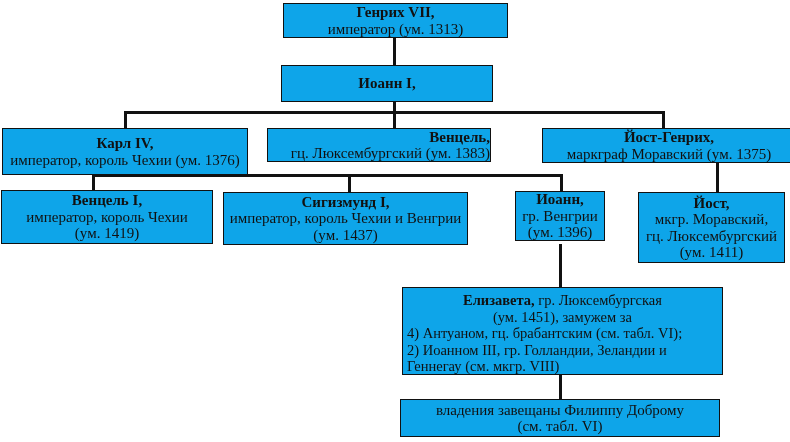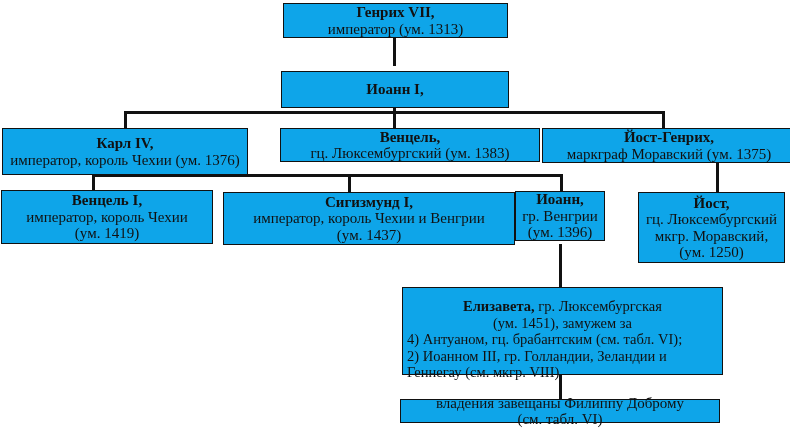--- a/index.html
+++ b/index.html
@@ -26,21 +26,21 @@
     z-index: 2;
   }
   .box .name { font-weight: bold; }
   .conn {
     position: absolute;
     background: #111111;
     z-index: 1;
   }
   #node-elizabeth {
     text-align: left;
-    padding: 10px 4px;
+    padding: 4px 4px;
     font-size: 14.5px;
     line-height: 16.6px;
     justify-content: flex-start;
   }
   #node-elizabeth .center { text-align: center; }
 </style>
 </head>
 <body>
 
 <div id="canvas">
@@ -58,65 +58,65 @@
   <div class="conn" style="left:560px; top:174px; width:3px;  height:18px;"></div>
   <div class="conn" style="left:716px; top:162px; width:3px;  height:31px;"></div>
   <div class="conn" style="left:559px; top:244px; width:3px;  height:44px;"></div>
   <div class="conn" style="left:559px; top:374px; width:3px;  height:26px;"></div>
 
   <div class="box" style="left:283px; top:3px; width:225px; height:35px;">
     <div class="name">Генрих VII,</div>
     <div>император (ум. 1313)</div>
   </div>
 
-  <div class="box" style="left:281px; top:65px; width:228px; height:37px;margin-top:6px;">
+  <div class="box" style="left:281px; top:65px; width:212px; height:37px;">
     <div class="name">Иоанн I,</div>
   </div>
 
   <div class="box" style="left:2px; top:128px; width:246px; height:47px;">
     <div class="name">Карл IV,</div>
     <div>император, король Чехии (ум. 1376)</div>
   </div>
-  <div class="box" style="left:280px; top:128px; width:260px; height:34px;">
+  <div class="box" style="left:267px; top:128px; width:224px; height:34px;text-align:right;">
     <div class="name">Венцель,</div>
     <div>гц. Люксембургский (ум. 1383)</div>
   </div>
   <div class="box" style="left:542px; top:128px; width:254px; height:35px;">
     <div class="name">Йост-Генрих,</div>
     <div>маркграф Моравский (ум. 1375)</div>
   </div>
 
   <div class="box" style="left:1px; top:190px; width:212px; height:54px;">
     <div class="name">Венцель I,</div>
     <div>император, король Чехии</div>
     <div>(ум. 1419)</div>
   </div>
-  <div class="box" style="left:223px; top:192px; width:292px; height:53px;">
+  <div class="box" style="left:223px; top:192px; width:245px; height:53px;">
     <div class="name">Сигизмунд I,</div>
     <div>император, король Чехии и Венгрии</div>
     <div>(ум. 1437)</div>
   </div>
   <div class="box" style="left:515px; top:191px; width:90px; height:50px;">
     <div class="name">Иоанн,</div>
     <div>гр. Венгрии</div>
     <div>(ум. 1396)</div>
   </div>
   <div class="box" style="left:638px; top:192px; width:147px; height:71px;">
     <div class="name">Йост,</div>
+    <div>мкгр. Моравский,</div>
     <div>гц. Люксембургский</div>
-    <div>мкгр. Моравский,</div>
-    <div>(ум. 1250)</div>
+    <div>(ум. 1411)</div>
   </div>
 
   <div class="box" id="node-elizabeth" style="left:402px; top:287px; width:321px; height:88px;">
     <div class="center"><span class="name">Елизавета,</span><span> гр. Люксембургская</span></div>
     <div class="center">(ум. 1451), замужем за</div>
     <div>4) Антуаном, гц. брабантским (см. табл. VI);</div>
     <div>2) Иоанном III, гр. Голландии, Зеландии и</div>
     <div>Геннегау (см. мкгр. VIII)</div>
   </div>
 
-  <div class="box" style="left:400px; top:399px; width:320px; height:24px;">
+  <div class="box" style="left:400px; top:399px; width:320px; height:38px;">
     <div>владения завещаны Филиппу Доброму</div>
     <div>(см. табл. VI)</div>
   </div>
 
 </div>
 
 </body></html>

